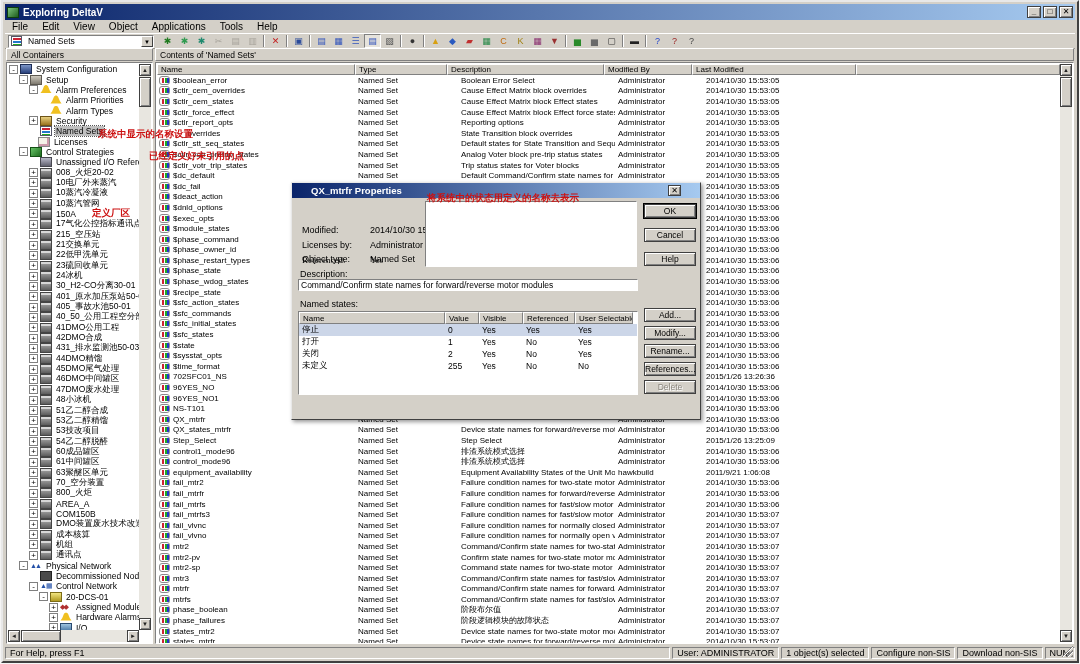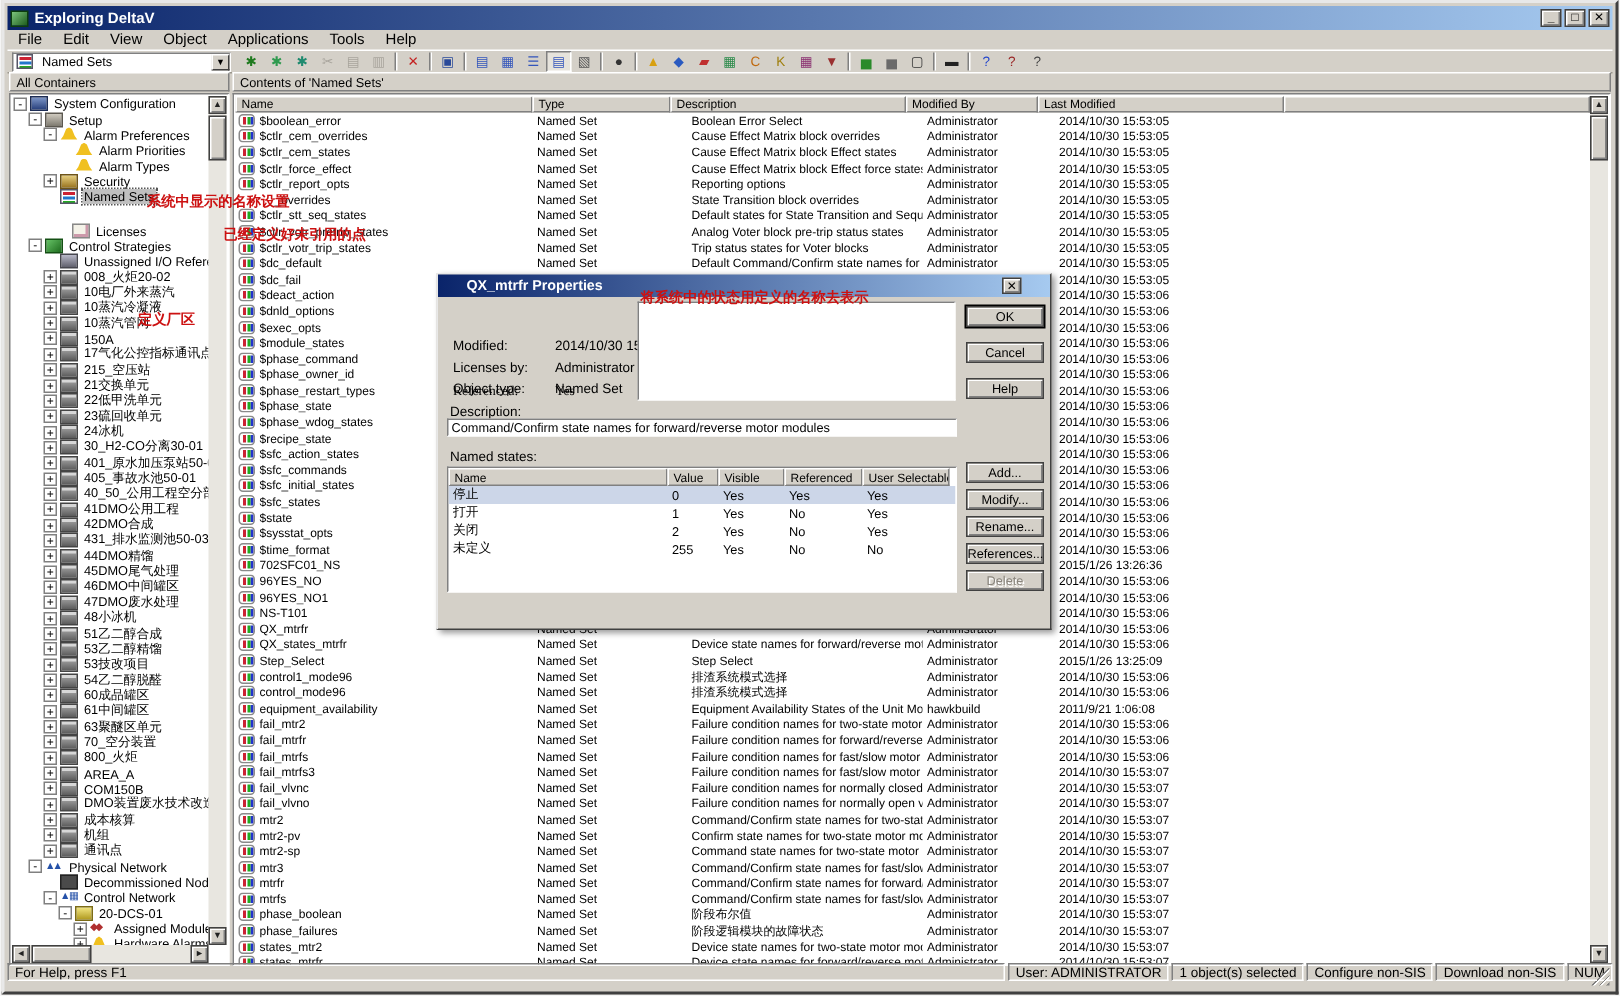--- a/index.html
+++ b/index.html
@@ -89,21 +89,21 @@
   .lrow{height:10.6px;display:flex;align-items:center;white-space:nowrap;font-size:8px;}
   .lc{flex:none;overflow:hidden;padding-left:3px;}
   .lc.c0{width:198px;display:flex;align-items:center;gap:3px;padding-left:2px;}
   .lc.c1{width:103px;} .lc.c2{width:157px;} .lc.c3{width:88px;} .lc.c4{width:164px;}
   .nsico{width:11px;height:9px;flex:none;border:1px solid #8a8a8a;border-radius:3px;background:#fdfdfd;
     background-image:linear-gradient(#c23,#c23),linear-gradient(#2a2,#2a2),linear-gradient(#23c,#23c);
     background-size:2px 5px;background-position:2px 1px,4.5px 1px,7px 1px;background-repeat:no-repeat;}
   .list-vscroll{position:absolute;top:1px;right:1px;width:12px;bottom:1px;background:#e8e6e0;}
   
   .statusbar{position:absolute;left:2px;right:2px;bottom:2px;height:19px;display:flex;gap:2px;
-    align-items:flex-start;font-size:9px;padding-top:2px;}
+    align-items:flex-end;font-size:9px;padding-top:2px;}
   .spanel{border:1px solid;border-color:#808080 #fff #fff #808080;display:flex;align-items:center;
     padding:0 4px;white-space:nowrap;overflow:hidden;}
   .spanel.sleft{flex:1;}
   
   .dialog{position:absolute;left:288px;top:180px;width:410px;height:238px;background:#d4d0c8;
     border:1px solid;border-color:#e8e8e8 #404040 #404040 #e8e8e8;box-shadow:2px 2px 4px rgba(0,0,0,.4);z-index:40;}
   .dlg-title{height:15px;background:linear-gradient(90deg,#0a246a,#a6caf0);color:#fff;font-weight:bold;
     font-size:9.5px;display:flex;align-items:center;padding:0 19px;}
   .dlg-close{margin-left:auto;width:13px;height:11px;background:#d4d0c8;border:1px solid #404040;
     box-shadow:inset 1px 1px 0 #fff,inset -1px -1px 0 #808080;color:#000;font-size:8px;line-height:9px;text-align:center;}
@@ -299,21 +299,21 @@
         <div class="trow" style="padding-left: 21px;">
           <span class="expbox">+</span>
           <span class="ticon ti-security"></span>
           <span class="tlabel">Security</span>
         </div>
         <div class="trow" style="padding-left: 21px;">
           <span class="expspace"></span>
           <span class="ticon ti-named-sets"></span>
           <span class="tlabel tsel">Named Sets</span>
         </div>
-        <div class="trow" style="padding-left: 29px; margin-top: 12px;">
+        <div class="trow" style="padding-left: 19px;">
           <span class="expspace"></span>
           <span class="ticon ti-license"></span>
           <span class="tlabel">Licenses</span>
         </div>
         <div class="trow" style="padding-left: 11px;">
           <span class="expbox">-</span>
           <span class="ticon ti-strategies"></span>
           <span class="tlabel">Control Strategies</span>
         </div>
         <div class="trow" style="padding-left: 21px;">

